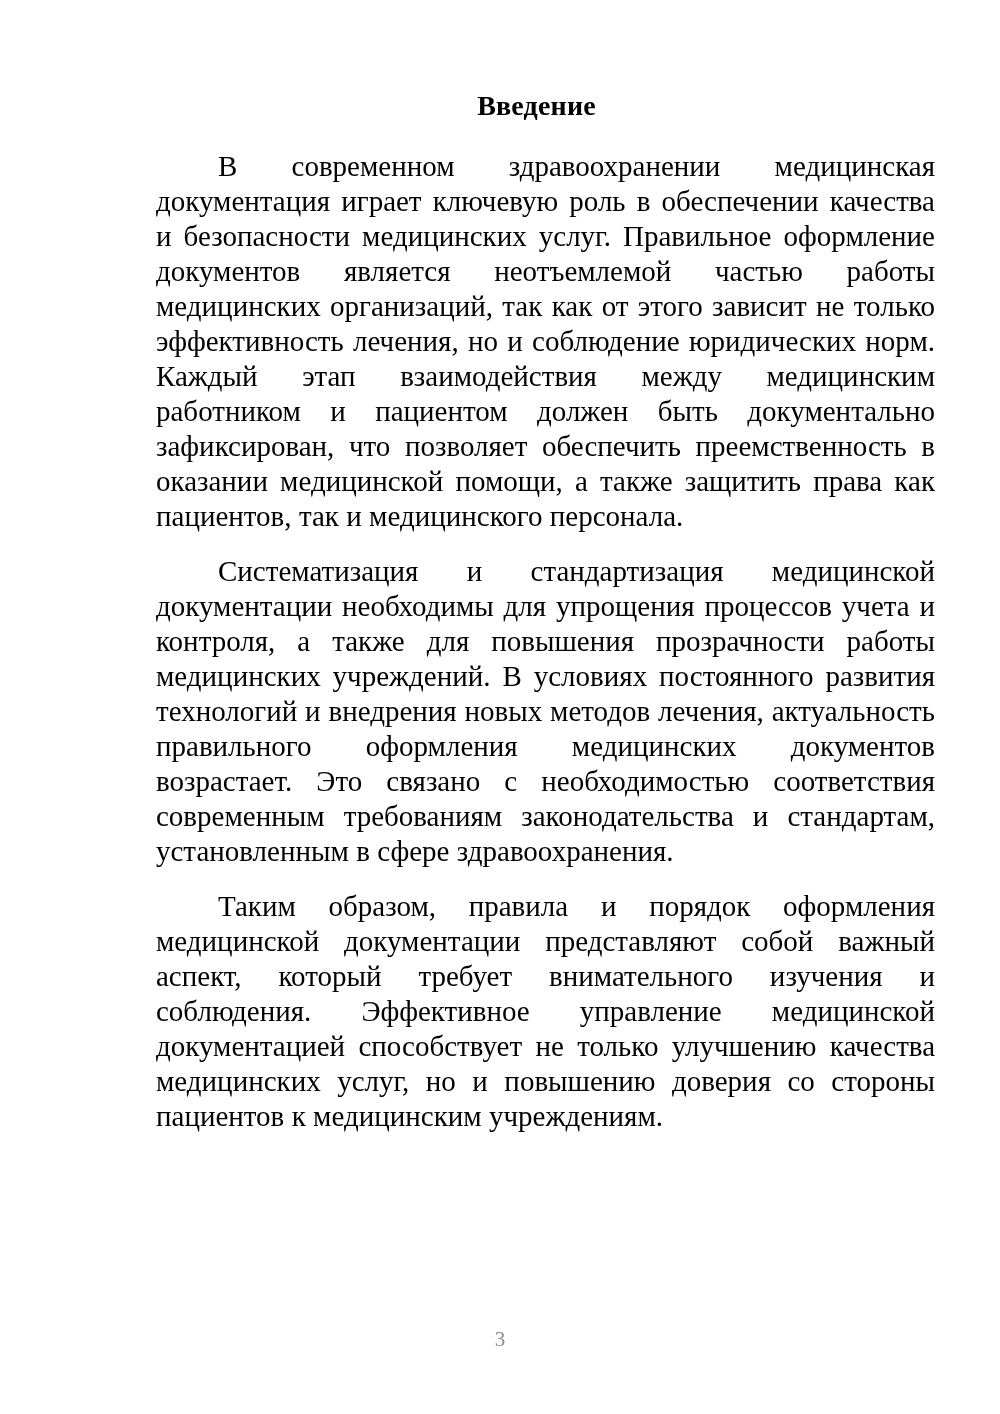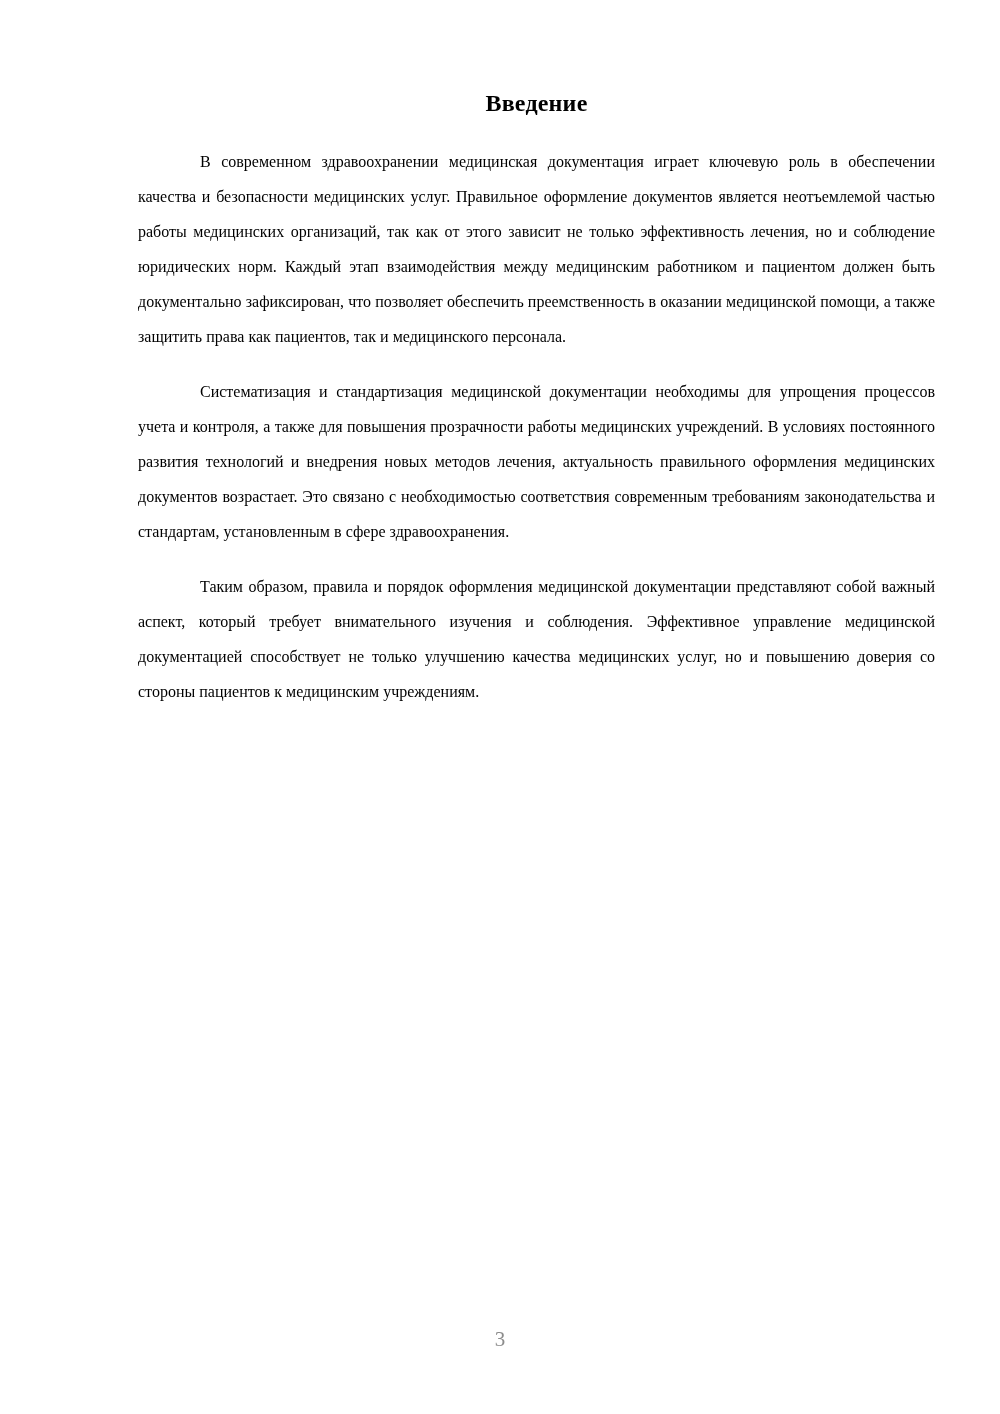--- a/index.html
+++ b/index.html
@@ -23,35 +23,35 @@
   }
 
   .content {
     position: absolute;
     left: 138px;
     top: 88px;
     width: 797px;
   }
 
   .doc-title {
-    font-size: 24px;
+    font-size: 28px;
     font-weight: bold;
     text-align: center;
     line-height: 1.25;
     margin: 0 0 26px 0;
     letter-spacing: 0.2px;
   }
 
   .doc-paragraph {
-    font-size: 16px;
+    font-size: 29px;
     line-height: 35px;
     text-align: justify;
     text-justify: inter-word;
     text-indent: 62px;
-    margin: 0 0 20px 0;
+    margin: 0 0 20px 18px;
     hyphens: none;
     word-spacing: 0.1px;
   }
 
   .doc-paragraph:last-of-type {
     margin-bottom: 0;
   }
 
   .page-number {
     position: absolute;

